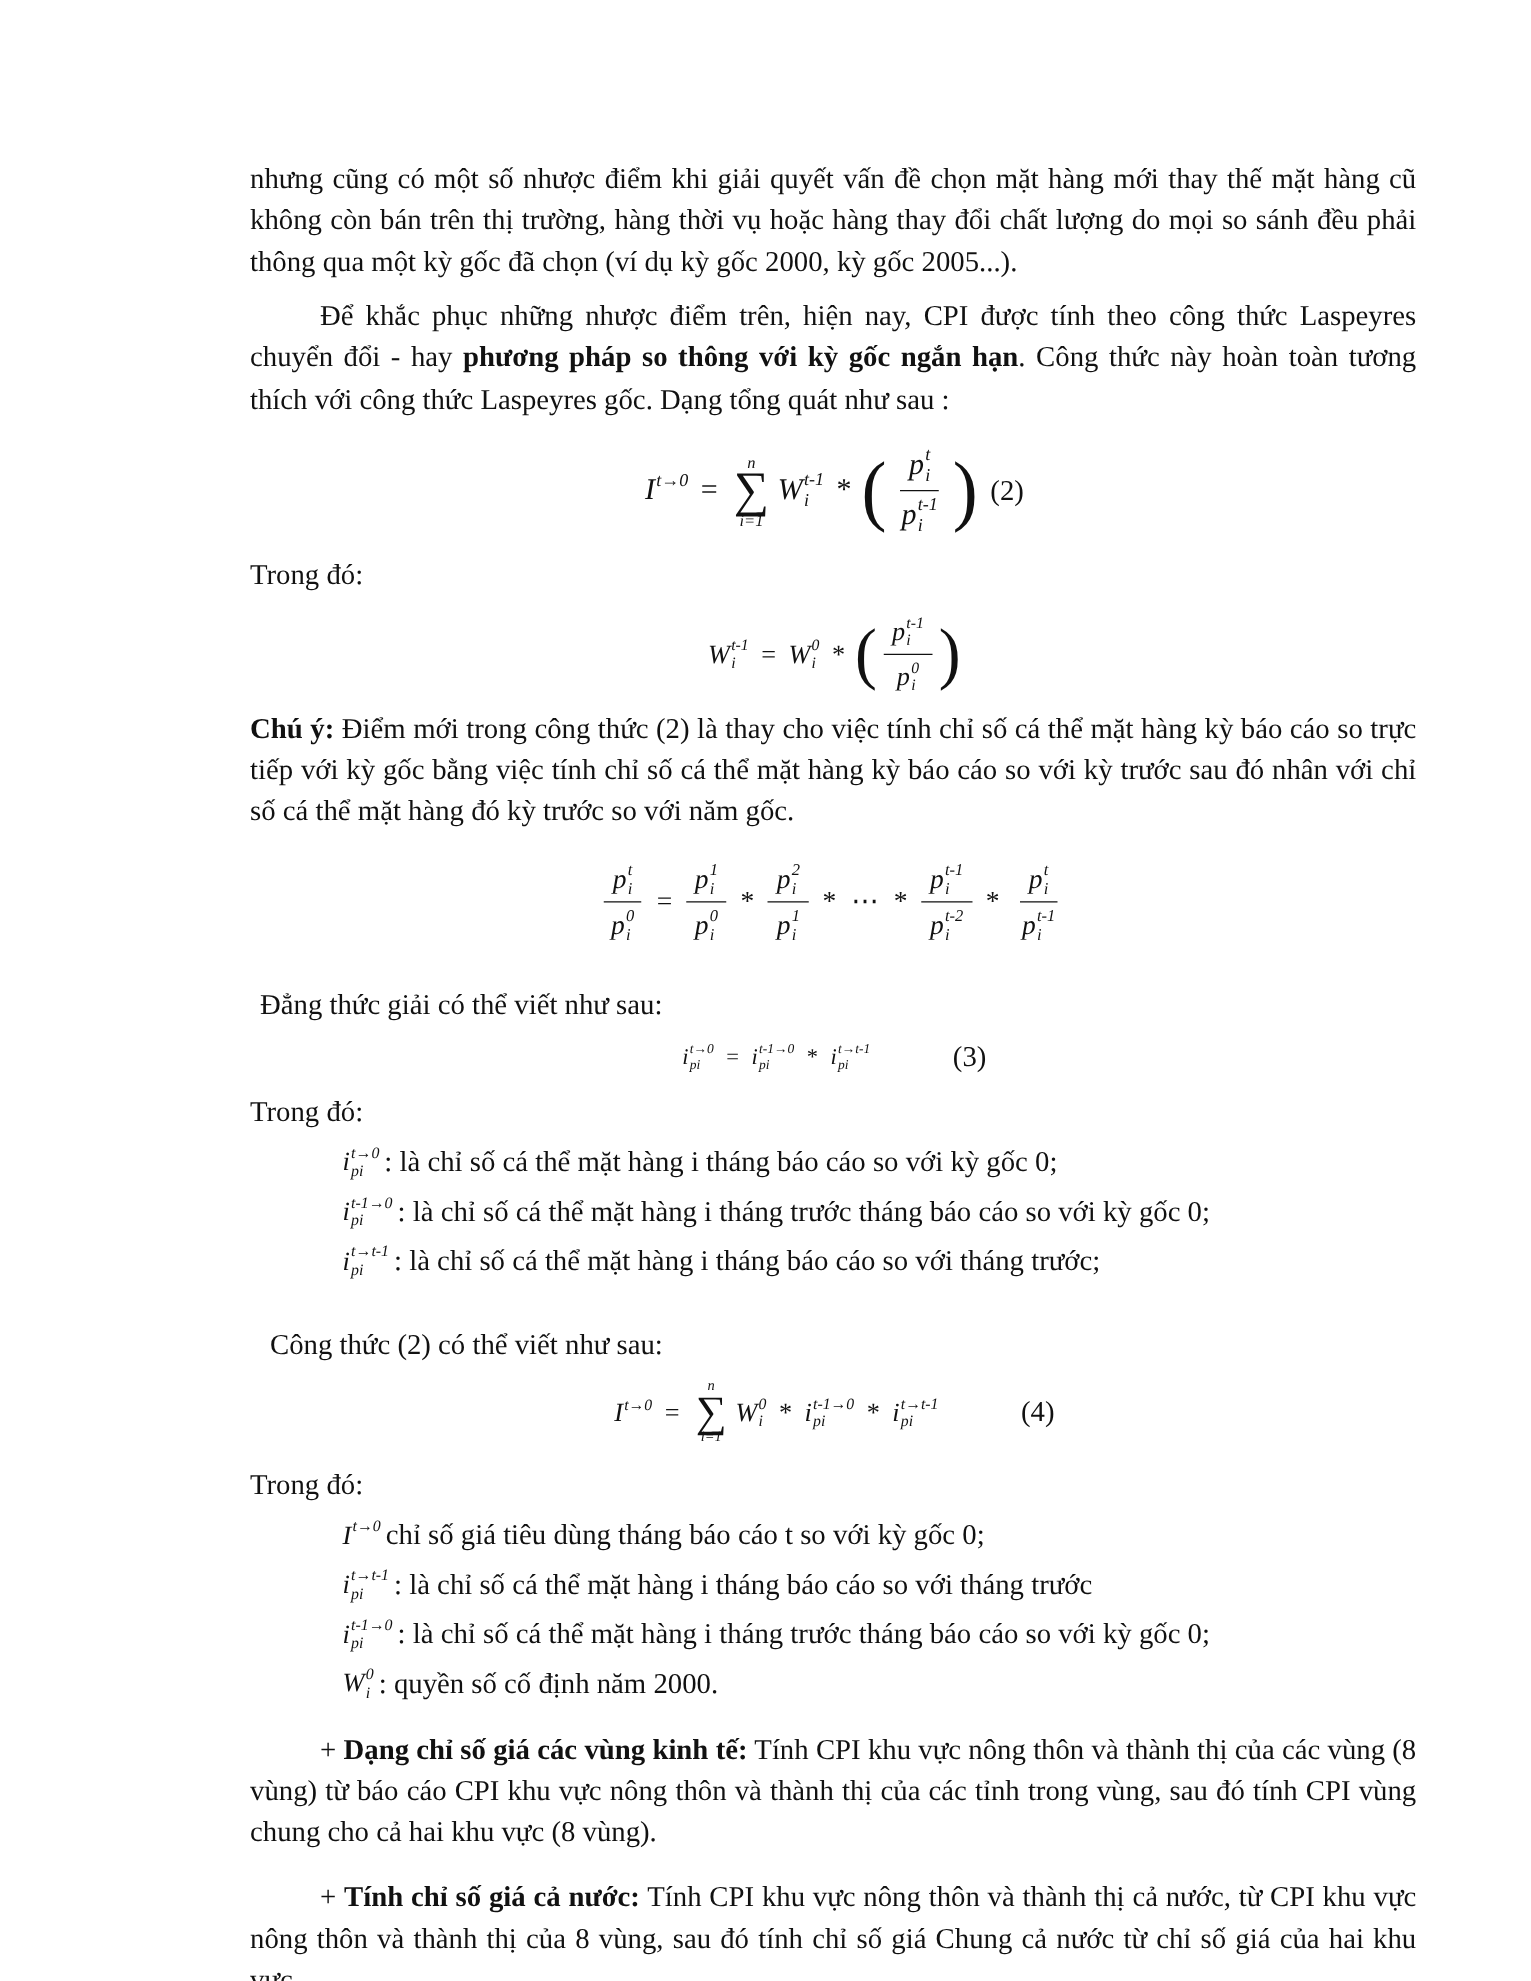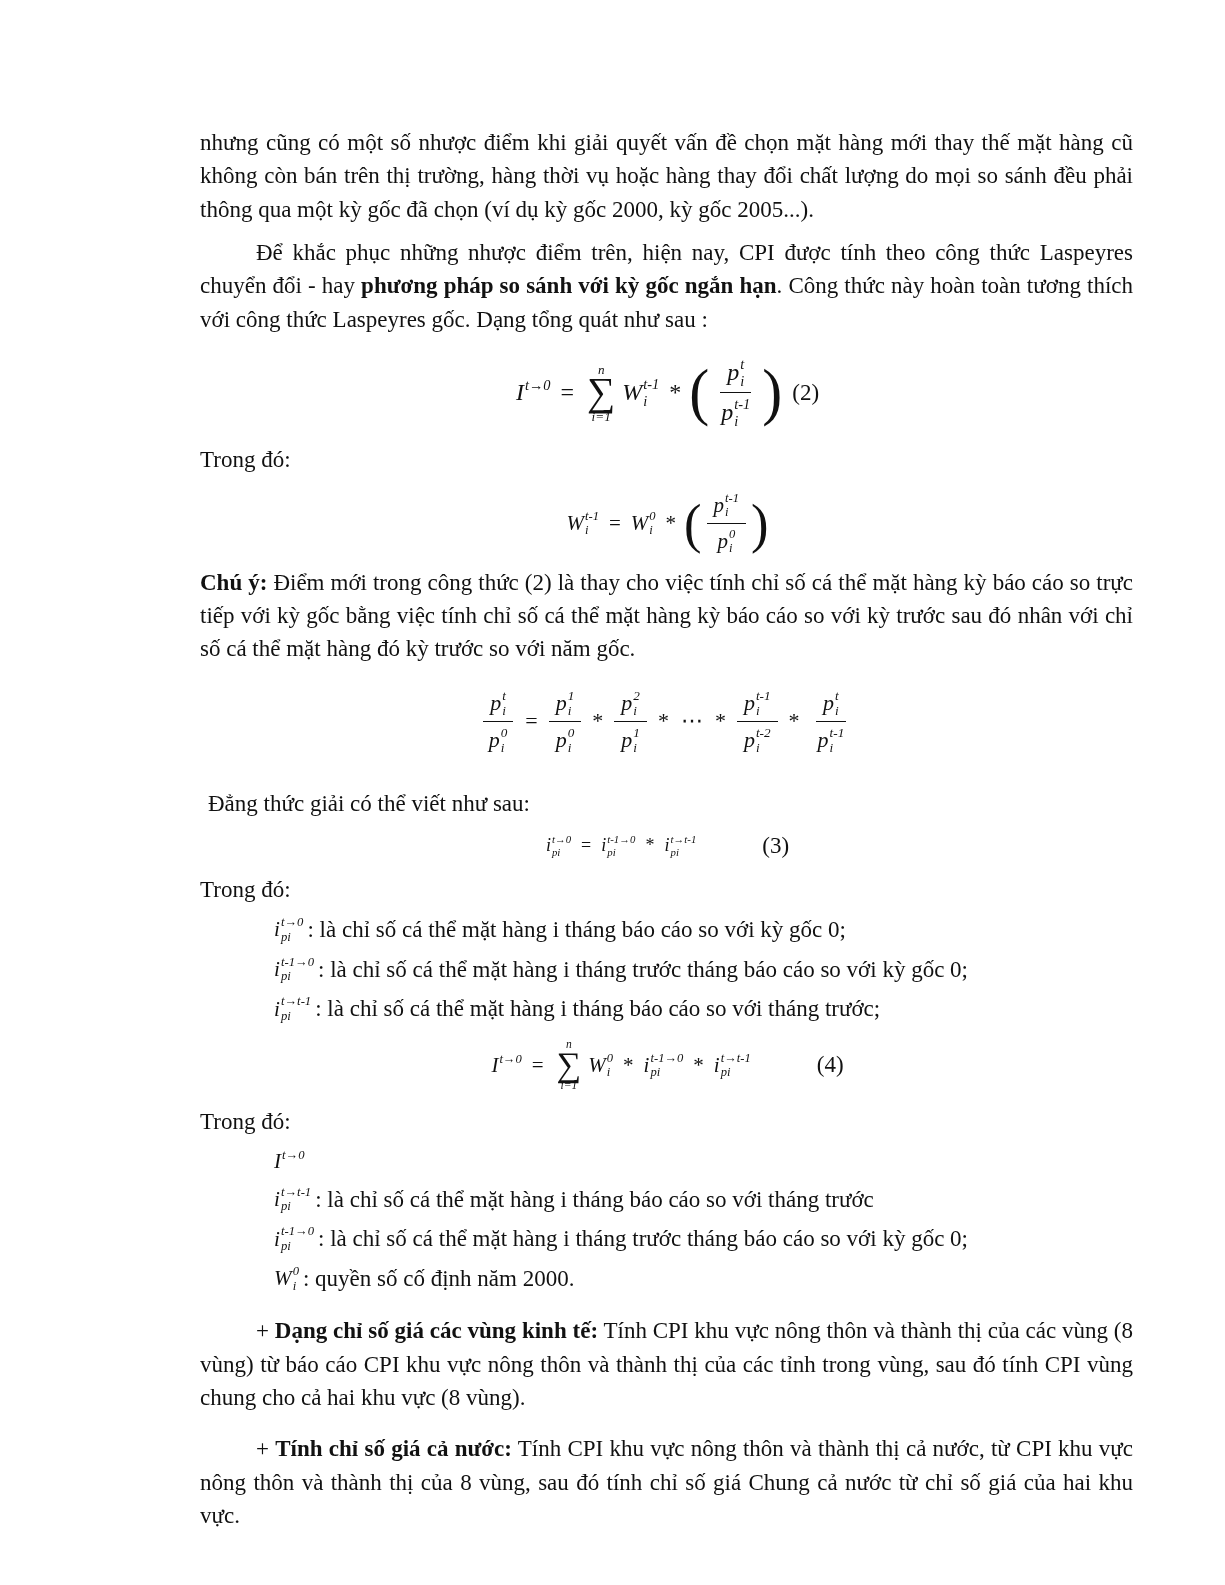--- a/index.html
+++ b/index.html
@@ -59,21 +59,21 @@
 
   .trong-do{margin:4px 0 4px 0;}
 </style>
 </head>
 <body>
 
 <div class="page">
 
   <p>nhưng cũng có một số nhược điểm khi giải quyết vấn đề chọn mặt hàng mới thay thế mặt hàng cũ không còn bán trên thị trường, hàng thời vụ hoặc hàng thay đổi chất lượng do mọi so sánh đều phải thông qua một kỳ gốc đã chọn (ví dụ kỳ gốc 2000, kỳ gốc 2005...).</p>
 
-  <p class="indent"><span>Để khắc phục những nhược điểm trên, hiện nay, CPI được tính theo công thức Laspeyres chuyển đổi - hay </span><b>phương pháp so sánh với kỳ gốc ngắn hạn</b><span>. Công thức này hoàn toàn tương thích với công thức Laspeyres gốc. Dạng tổng quát như sau :</span></p>
+  <p class="indent"><span>Để khắc phục những nhược điểm trên, hiện nay, CPI được tính theo công thức Laspeyres chuyển đổi - hay </span><b>phương pháp so thông với kỳ gốc ngắn hạn</b><span>. Công thức này hoàn toàn tương thích với công thức Laspeyres gốc. Dạng tổng quát như sau :</span></p>
 
   <div class="formula-row">
     <span class="math f-large">
         <span class="m-v">
           <span class="m-base">I</span>
           <span class="m-scripts">
             <span class="m-sup">t→0</span>
             <span class="m-sub"></span>
           </span>
         </span>
@@ -346,20 +346,21 @@
           <span class="m-base">i</span>
           <span class="m-scripts">
             <span class="m-sup">t→t-1</span>
             <span class="m-sub">pi</span>
           </span>
         </span>
       </span>
     <span class="def-text">: là chỉ số cá thể mặt hàng i tháng báo cáo so với tháng trước;</span>
   </div>
 
+  <p class="plain lead-pad2" style="margin-top:30px;">Công thức (2) có thể viết như sau:</p>
 
   <div class="formula-row">
     <span class="math f-med">
         <span class="m-v">
           <span class="m-base">I</span>
           <span class="m-scripts">
             <span class="m-sup">t→0</span>
             <span class="m-sub"></span>
           </span>
         </span>
@@ -401,20 +402,21 @@
   <div class="def-line">
     <span class="math">
         <span class="m-v">
           <span class="m-base">I</span>
           <span class="m-scripts">
             <span class="m-sup">t→0</span>
             <span class="m-sub"></span>
           </span>
         </span>
       </span>
+    <span class="def-text"> chỉ số giá tiêu dùng tháng báo cáo t so với kỳ gốc 0;</span>
   </div>
   <div class="def-line">
     <span class="math">
         <span class="m-v">
           <span class="m-base">i</span>
           <span class="m-scripts">
             <span class="m-sup">t→t-1</span>
             <span class="m-sub">pi</span>
           </span>
         </span>

